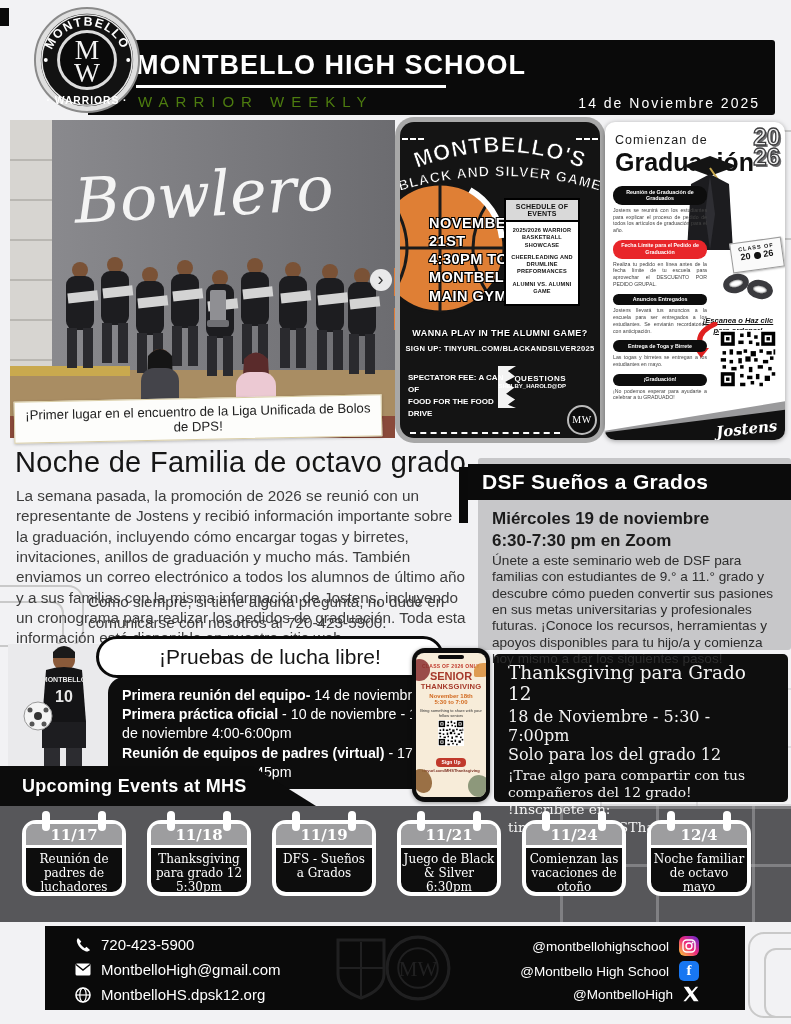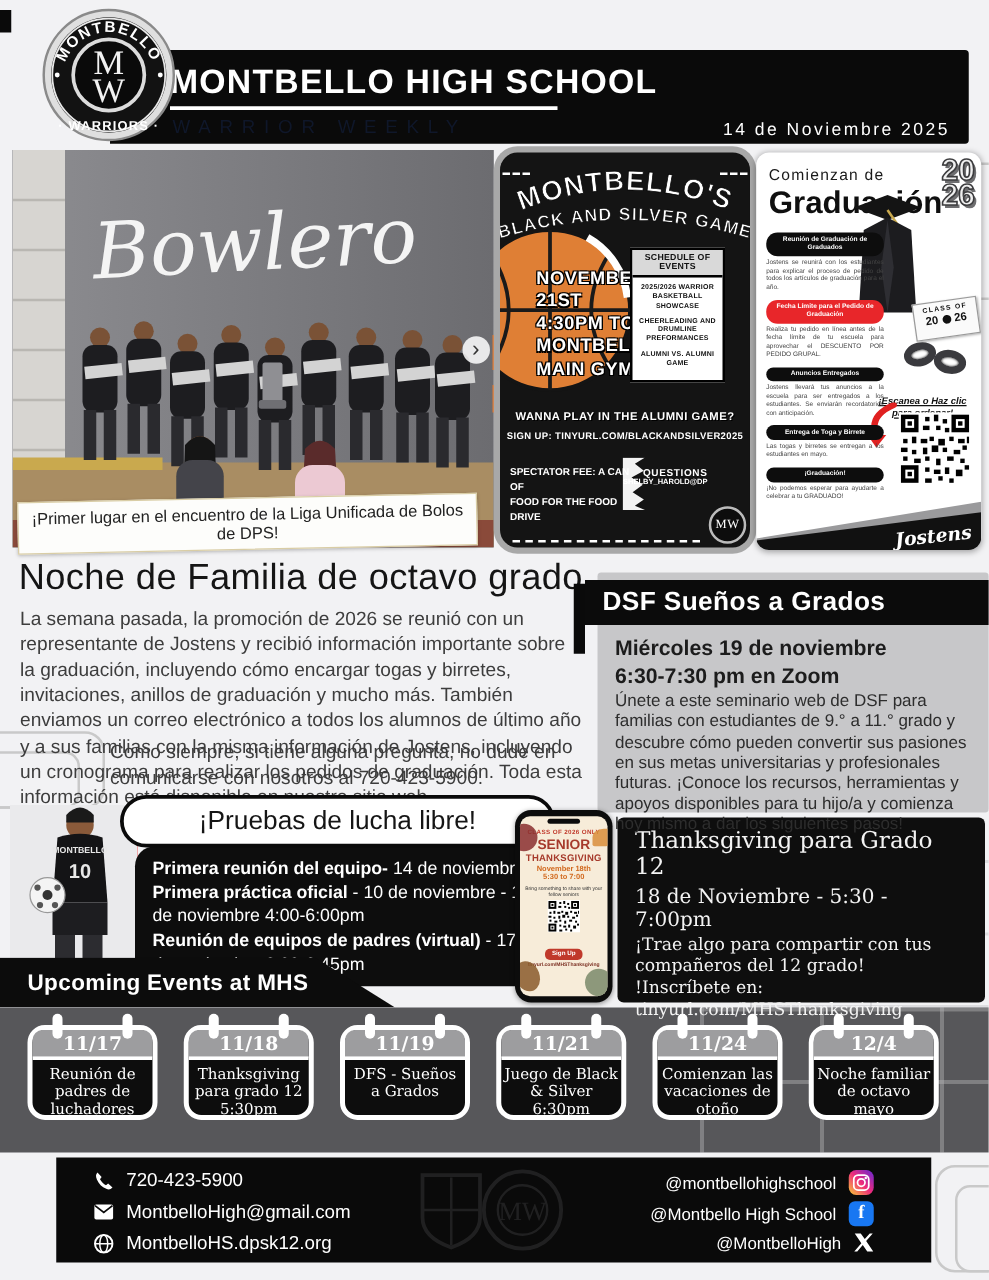--- a/index.html
+++ b/index.html
@@ -16,21 +16,21 @@
   .deco-outline { border:2px solid #c9c9c9; border-radius:16px; background:transparent; }
   .grid-light { left:600px; top:688px; width:191px; height:118px; opacity:.5;
     background-image:linear-gradient(to right, rgba(120,120,125,.35) 2px, transparent 2px),
                      linear-gradient(to bottom, rgba(120,120,125,.35) 2px, transparent 2px);
     background-size:96px 58px; }
 
   
   .hdr-bar { left:88px; top:40px; width:687px; height:75px; background:#0a0a0a; border-radius:0 3px 3px 0; }
   .hdr-title { left:136px; top:50px; font-size:27px; font-weight:bold; color:#fff; letter-spacing:1px; }
   .hdr-underline { left:136px; top:85px; width:310px; height:3px; background:#fff; }
-  .hdr-sub { left:138px; top:93px; font-size:15px; color:#0f172a; letter-spacing:7px; }
+  .hdr-sub { left:138px; top:93px; font-size:15px; color:#4d7c0f; letter-spacing:7px; }
   .hdr-date { left:545px; top:95px; width:215px; text-align:right; font-size:14px; color:#fff; letter-spacing:2px; }
   .hdr-logo { left:33px; top:6px; width:108px; height:108px; z-index:3; }
 
   
   .photo-card { left:10px; top:120px; width:385px; height:318px; overflow:hidden; background:#7e7e82; }
   .photo-caption { left:14px; top:398px; width:368px; background:#fdfdfb; border:1px solid #d9cda5;
     transform:rotate(-1.2deg); padding:5px 4px; text-align:center; font-size:13.2px; color:#222; z-index:2;
     box-shadow:0 1px 3px rgba(0,0,0,.25); }
   .orange-sliver { background:#e07b35; width:4px; }
 
@@ -486,20 +486,21 @@
     <svg class="ph-qr" viewBox="0 0 33 33">
       <use href="#qrpat" xlink:href="#qrpat"></use>
     </svg>
     <div><span class="ph-btn">Sign Up</span></div>
     <div class="ph-url">tinyurl.com/MHSThanksgiving</div>
   </div>
 </div>
 <div class="abs tg-box">
   <div class="tg-title">Thanksgiving para Grado 12</div>
   <div class="tg-when">18 de Noviembre - 5:30 - 7:00pm</div>
+  <div class="tg-who">Solo para los del grado 12</div>
   <div class="tg-body">
     <div>¡Trae algo para compartir con tus compañeros del 12 grado!</div>
     <div>!Inscríbete en:</div>
     <div>tinyurl.com/MHSThanksgiving</div>
   </div>
 </div>
 
 <div class="abs ue-banner">
   <span>Upcoming Events at MHS</span>
 </div>

